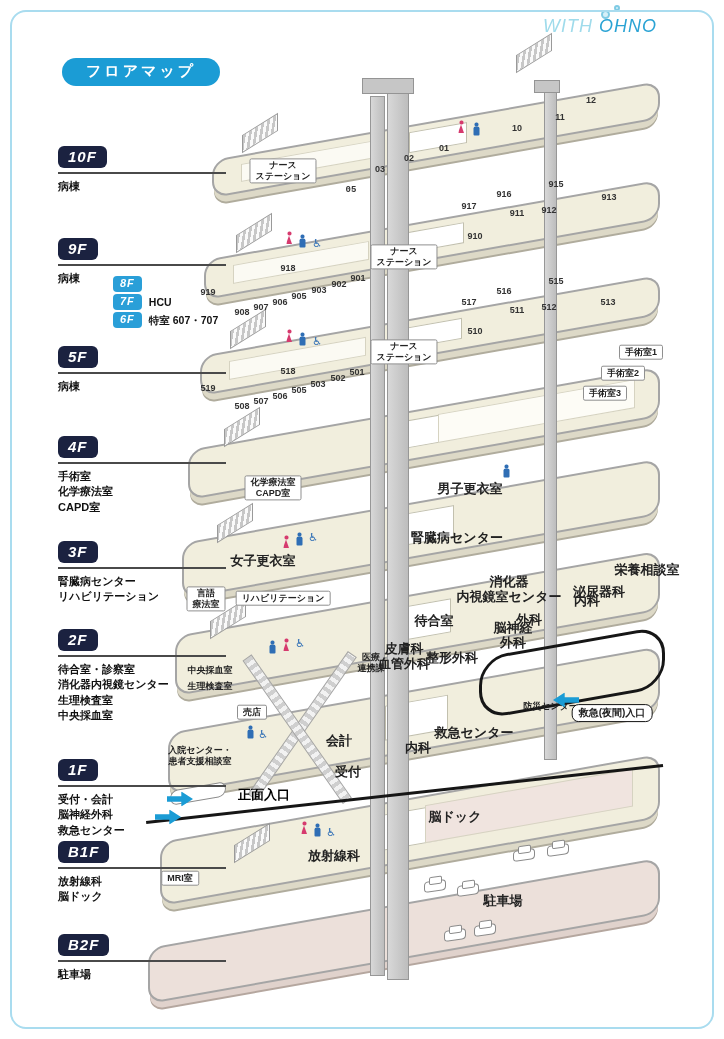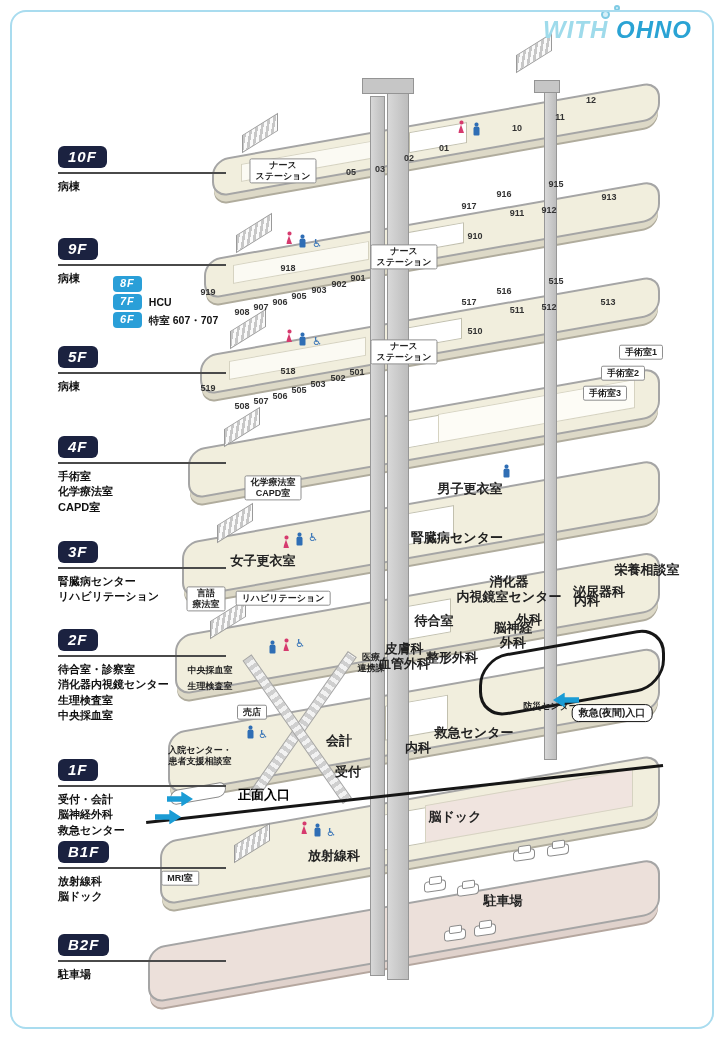--- a/index.html
+++ b/index.html
@@ -3,21 +3,21 @@
 <meta charset="utf-8">
 <style>
   *{margin:0;padding:0;box-sizing:border-box}
   html,body{background:#fff}
   body{width:724px;height:1039px;font-family:"Liberation Sans","DejaVu Sans",sans-serif;position:relative;overflow:hidden}
   #page{position:absolute;inset:0;background:#fff}
   #frame{position:absolute;inset:10px;border:2px solid #a9dcef;border-radius:16px;pointer-events:none;z-index:60}
 
   
   #title{position:absolute;left:62px;top:58px;background:#1b9cd5;color:#fff;font-weight:700;font-size:15px;letter-spacing:3px;padding:4px 24px 5px;border-radius:16px;z-index:30}
-  #logo{position:absolute;left:543px;top:16px;z-index:30;font-weight:700;font-style:italic;font-size:24px;letter-spacing:1px;white-space:nowrap}
+  #logo{position:absolute;left:543px;top:16px;z-index:30;font-weight:400;font-style:italic;font-size:18px;letter-spacing:1px;white-space:nowrap}
   #logo .with{color:#9fdbeb}
   #logo .ohno{color:#2aa3d4}
   #logo .dot{position:absolute;border-radius:50%;background:#d6f0f8;border:2px solid #7fcbe4}
   #logo .d1{left:58px;top:-6px;width:9px;height:9px}
   #logo .d2{left:71px;top:-11px;width:6px;height:6px}
 
   
   .legend-item{position:absolute;left:58px;width:176px;z-index:25}
   .badge{display:inline-block;background:#1b2240;color:#fff;font-weight:700;font-style:italic;font-size:15px;padding:3px 10px 4px;border-radius:6px;letter-spacing:1px;line-height:1}
   .rule{height:2px;background:#4a4a4a;margin-top:4px;width:168px}
@@ -129,21 +129,21 @@
   <div class="esc" style="left:252px;top:792px;transform:rotate(-55deg)"></div>
   <div class="esc" style="left:247px;top:652px;transform:rotate(55deg)"></div>
 
   <div class="road" id="road-main"></div>
   <div class="road" id="road-loop"></div>
   <div class="canopy"></div>
 
   <div class="layer">
       <div class="lbl box" style="left: 283px; top: 171px;">ナース
 ステーション</div>
-      <div class="lbl num" style="left: 351px; top: 172px;">05</div>
+      <div class="lbl num" style="left: 351px; top: 190px; font-family: Liberation Mono, monospace;">05</div>
       <div class="lbl num" style="left: 380px; top: 169px;">03</div>
       <div class="lbl num" style="left: 409px; top: 158px;">02</div>
       <div class="lbl num" style="left: 444px; top: 148px;">01</div>
       <div class="lbl num" style="left: 517px; top: 128px;">10</div>
       <div class="lbl num" style="left: 560px; top: 117px;">11</div>
       <div class="lbl num" style="left: 591px; top: 100px;">12</div>
       <div class="ic female" style="left: 461px; top: 127px;"></div>
       <div class="ic male" style="left: 476px; top: 129px;"></div>
     </div>
   <div class="layer">
@@ -327,20 +327,21 @@
     <div class="rule"></div>
     <div class="desc">放射線科
 脳ドック</div>
   </div>
   <div class="legend-item" style="top:934px">
     <span class="badge">B2F</span>
     <div class="rule"></div>
     <div class="desc">駐車場</div>
   </div>
 
+  <div id="title">フロアマップ</div>
   <div id="logo">
     <span class="with">WITH</span>
     <span class="ohno">OHNO</span>
     <i class="dot d1"></i>
     <i class="dot d2"></i>
   </div>
 
   <div id="frame"></div>
 </div>
 

